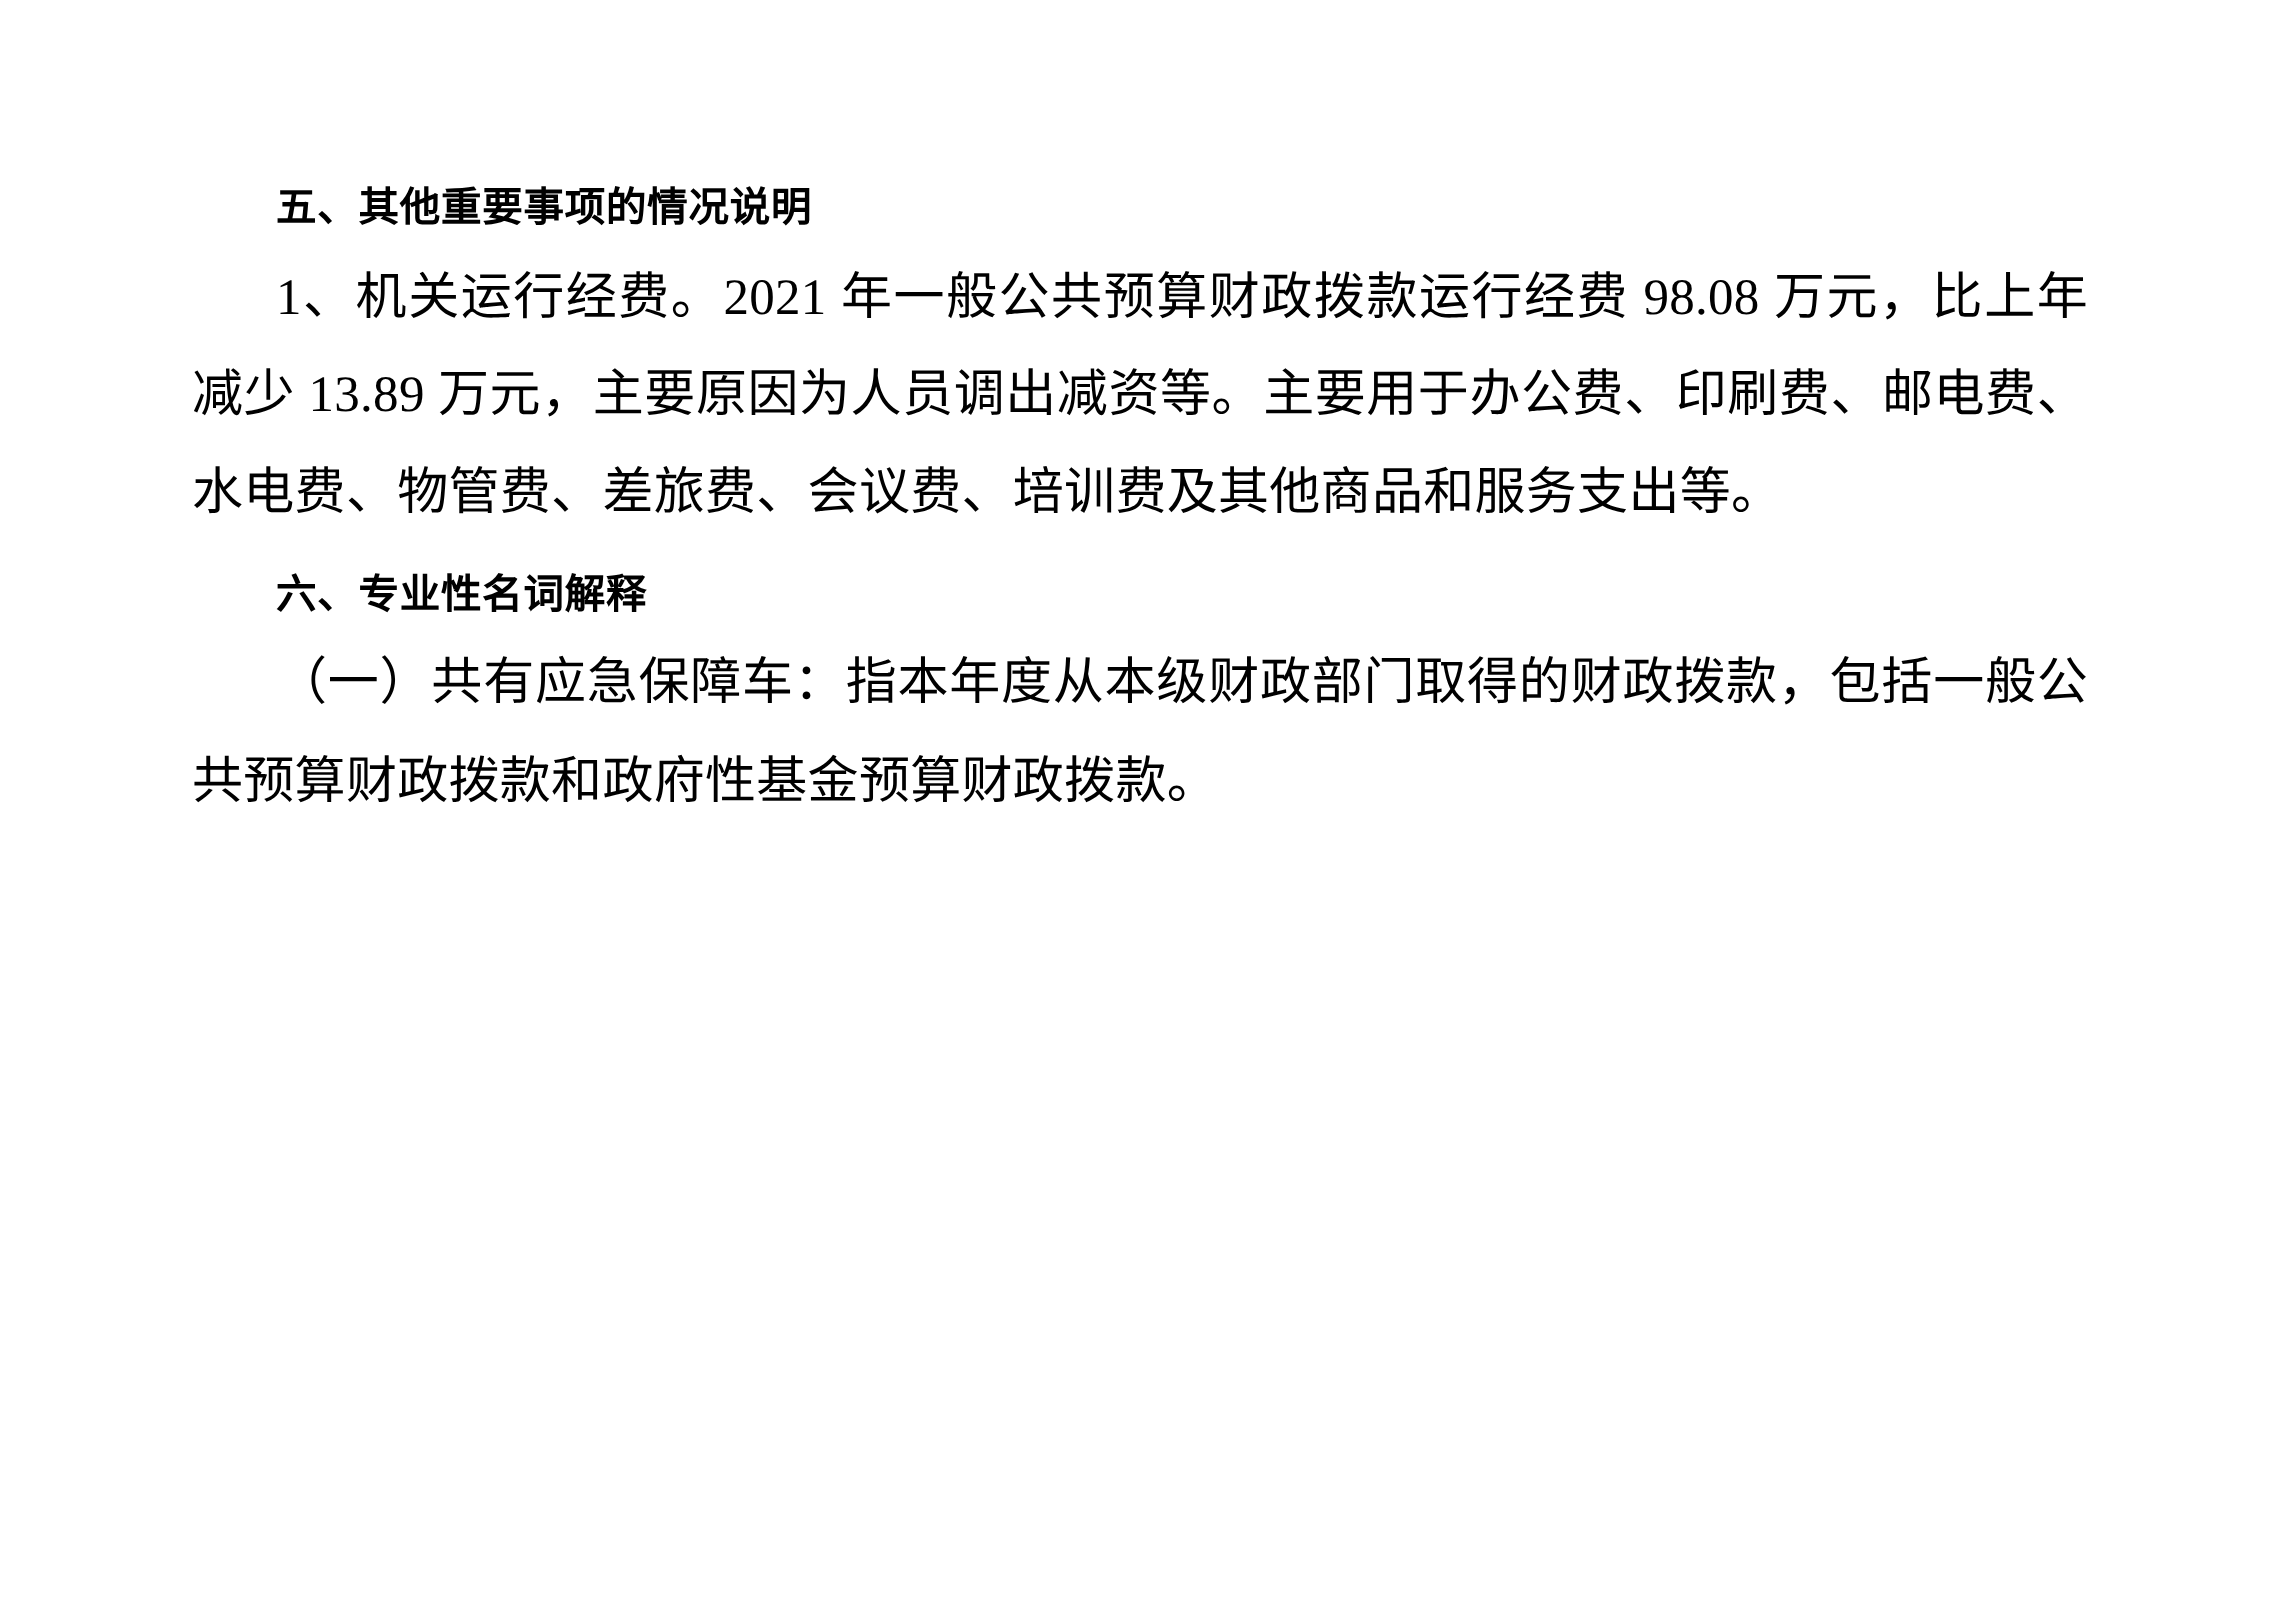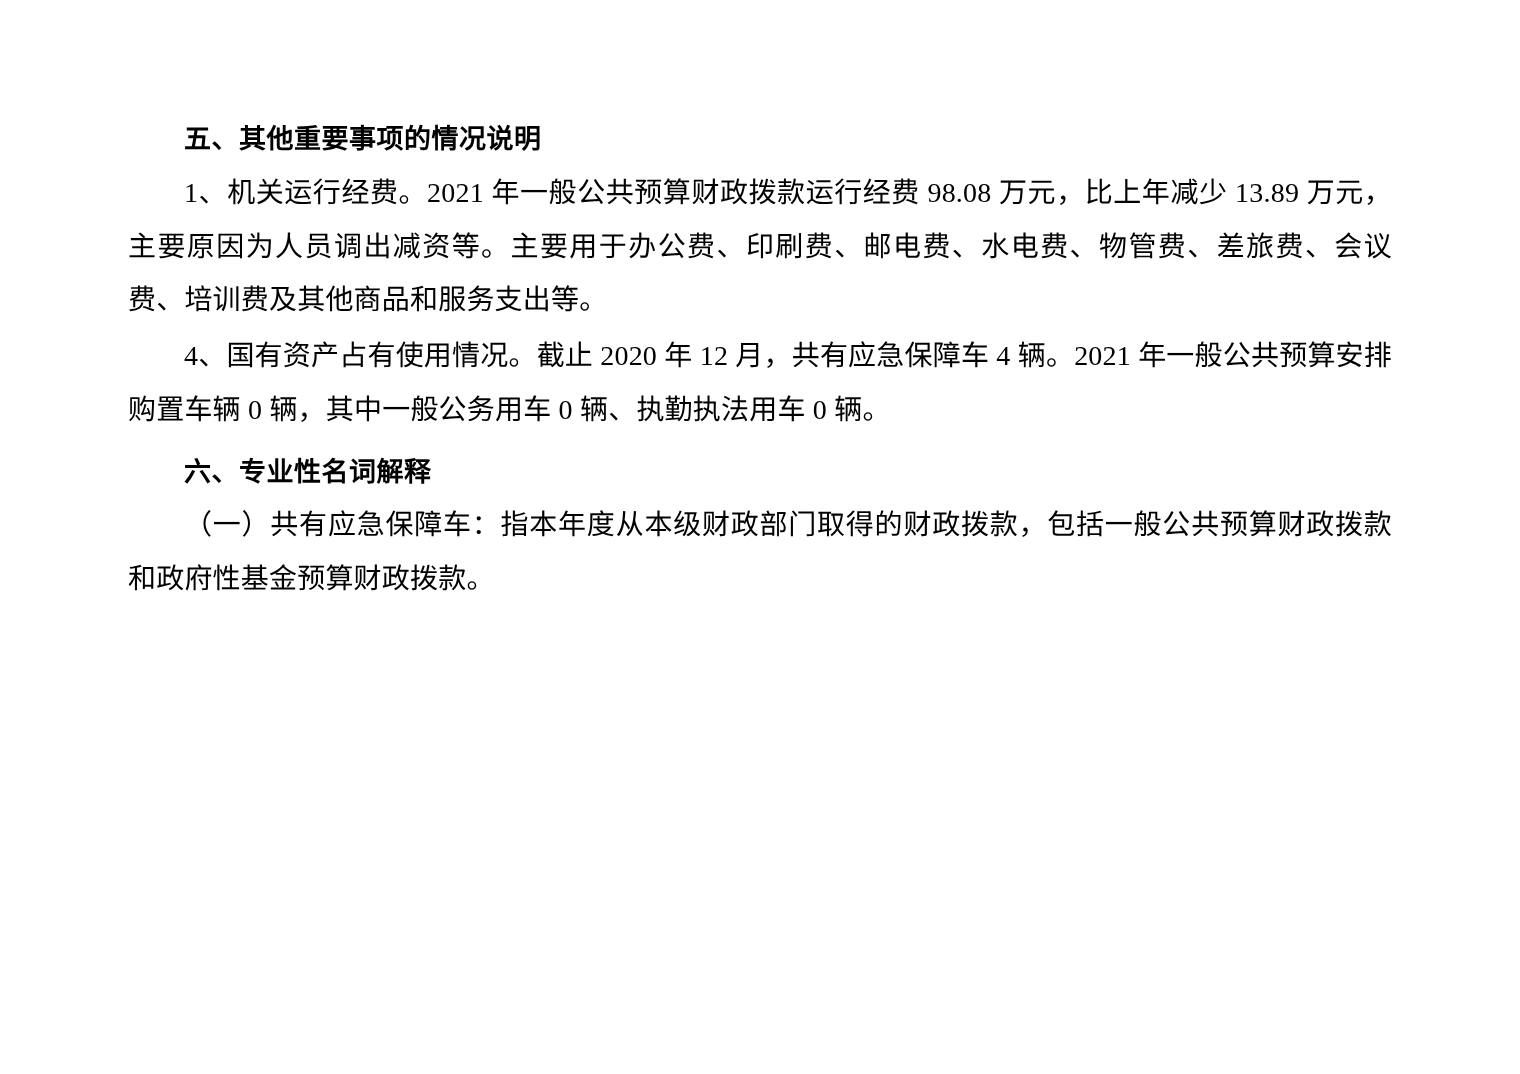--- a/index.html
+++ b/index.html
@@ -28,21 +28,21 @@
   .section-heading {
     font-family: "DejaVu Serif", "Liberation Serif", serif;
     font-weight: bold;
     font-size: 27px;
     line-height: 1.55;
     letter-spacing: 0.5px;
     text-indent: 56px;
     margin: 0 0 6px 0;
   }
   .para {
-    font-size: 28px;
+    font-size: 34px;
     line-height: 1.92;
     text-align: justify;
     text-justify: inter-ideograph;
     text-indent: 56px;
     margin: 0 0 2px 0;
     letter-spacing: 0.2px;
   }
   .gap-md { height: 12px; }
 </style>
 </head>
@@ -50,21 +50,20 @@
 
 <div class="page">
   <div class="doc-body">
 
     <h2 class="section-heading">五、其他重要事项的情况说明</h2>
 
     <p class="para">1、机关运行经费。2021 年一般公共预算财政拨款运行经费 98.08 万元，比上年减少 13.89 万元，主要原因为人员调出减资等。主要用于办公费、印刷费、邮电费、水电费、物管费、差旅费、会议费、培训费及其他商品和服务支出等。</p>
 
 
 
-    <p class="para">4、国有资产占有使用情况。截止 2020 年 12 月，共有应急保障车 4 辆。2021 年一般公共预算安排购置车辆 0 辆，其中一般公务用车 0 辆、执勤执法用车 0 辆。</p>
 
     <div class="gap-md"></div>
 
     <h2 class="section-heading">六、专业性名词解释</h2>
 
     <p class="para">（一）共有应急保障车：指本年度从本级财政部门取得的财政拨款，包括一般公共预算财政拨款和政府性基金预算财政拨款。</p>
 
   </div>
 </div>
 

